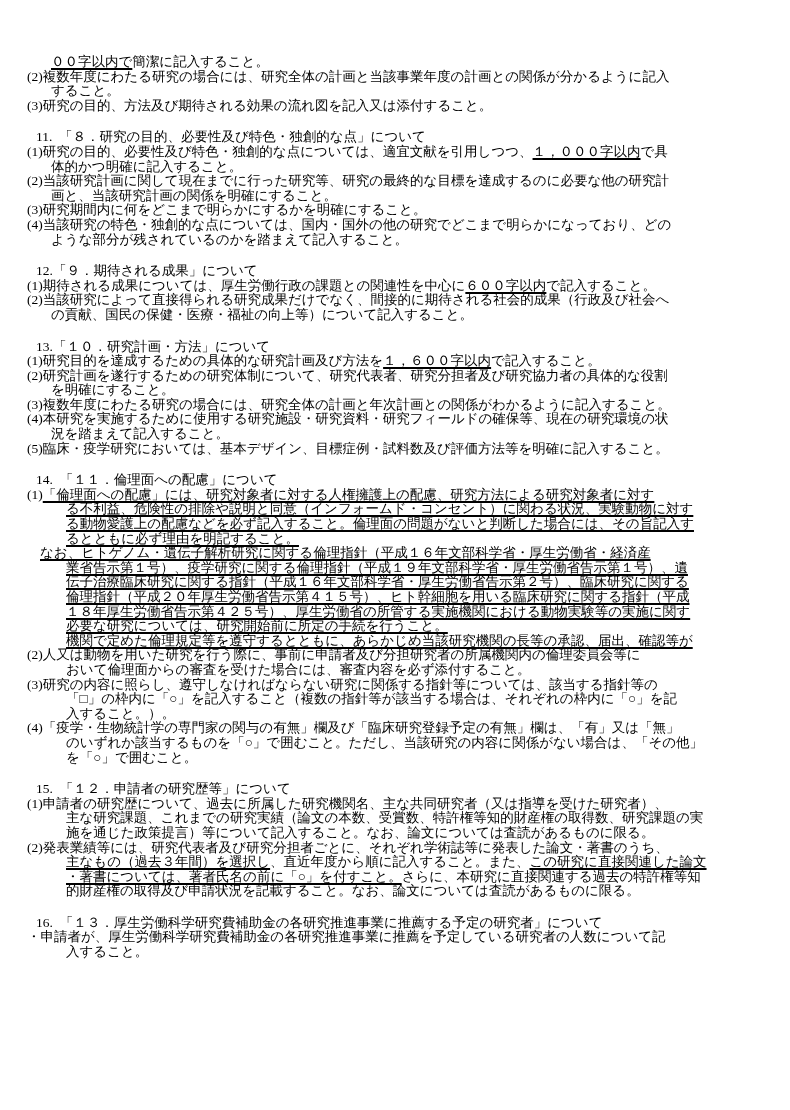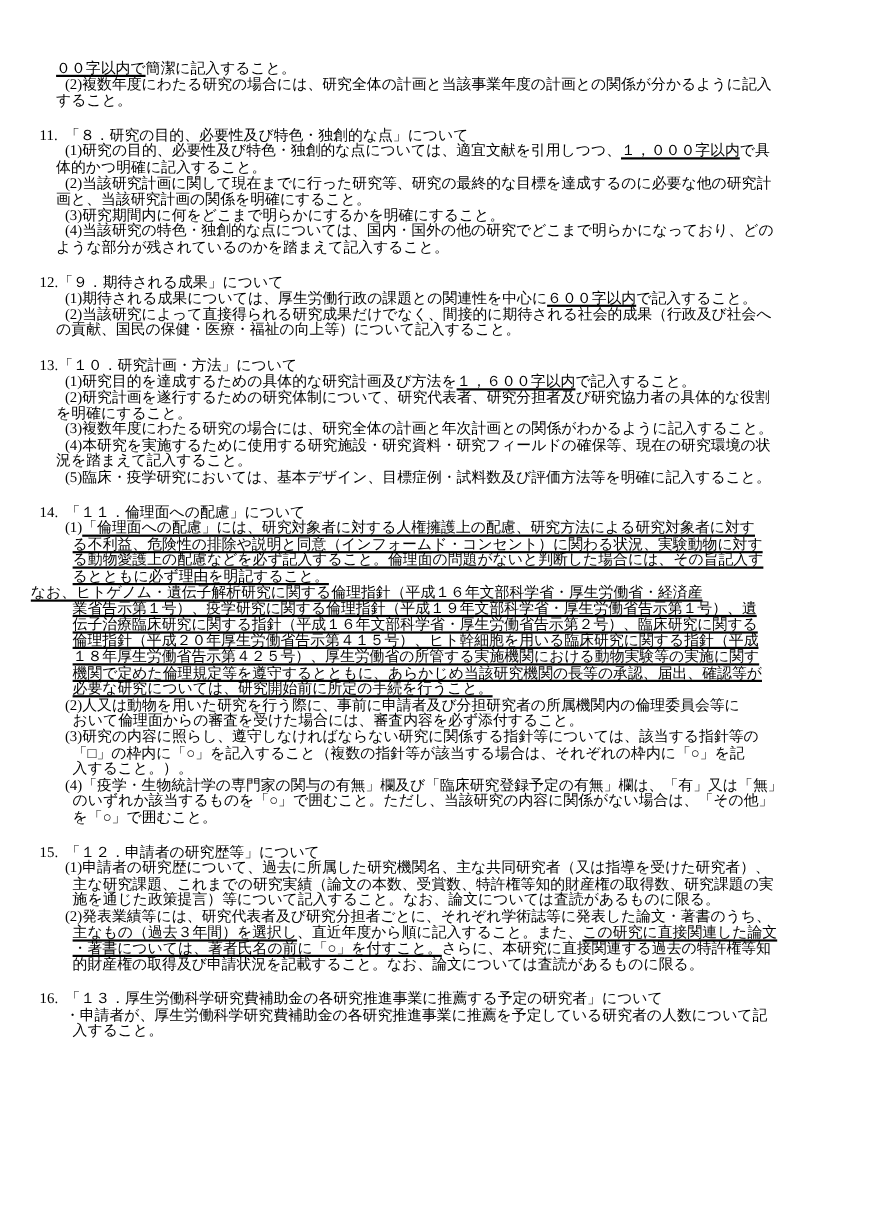--- a/index.html
+++ b/index.html
@@ -22,40 +22,41 @@
     font-size: 13.5px;
     line-height: 14.6px;
     padding-top: 55px;
     overflow: hidden;
   }
   .section { margin-top: 17px; }
   .section:first-child { margin-top: 0; }
   .line { white-space: pre; }
   
   .item     { padding-left: 36px; }  
-  .sub      { padding-left: 59px; }  
+  .sub      { padding-left: 27px; }  
   .wrap     { padding-left: 66px; }  
   .wrapdeep { padding-left: 51px; }  
-  .para     { padding-left: 28px; }  
+  .para     { padding-left: 40px; }  
   .seg { }
   .u {
     text-decoration: underline;
     text-decoration-thickness: 2px;
     text-underline-offset: 2px;
   }
 </style>
 </head>
 <body>
 
 <main class="page">
   <div>
       <section class="section">
         <div class="line wrapdeep"><span class="seg u">００字以内で</span><span class="seg">簡潔に記入すること。</span></div>
         <div class="line sub"><span class="seg">(2)複数年度にわたる研究の場合には、研究全体の計画と当該事業年度の計画との関係が分かるように記入</span></div>
         <div class="line wrapdeep"><span class="seg">すること。</span></div>
+        <div class="line sub"><span class="seg">(3)研究の目的、方法及び期待される効果の流れ図を記入又は添付すること。</span></div>
       </section>
       <section class="section">
         <div class="line item"><span class="seg">11.  「８．研究の目的、必要性及び特色・独創的な点」について</span></div>
         <div class="line sub"><span class="seg">(1)研究の目的、必要性及び特色・独創的な点については、適宜文献を引用しつつ、</span><span class="seg u">１，０００字以内</span><span class="seg">で具</span></div>
         <div class="line wrapdeep"><span class="seg">体的かつ明確に記入すること。</span></div>
         <div class="line sub"><span class="seg">(2)当該研究計画に関して現在までに行った研究等、研究の最終的な目標を達成するのに必要な他の研究計</span></div>
         <div class="line wrapdeep"><span class="seg">画と、当該研究計画の関係を明確にすること。</span></div>
         <div class="line sub"><span class="seg">(3)研究期間内に何をどこまで明らかにするかを明確にすること。</span></div>
         <div class="line sub"><span class="seg">(4)当該研究の特色・独創的な点については、国内・国外の他の研究でどこまで明らかになっており、どの</span></div>
         <div class="line wrapdeep"><span class="seg">ような部分が残されているのかを踏まえて記入すること。</span></div>
@@ -80,22 +81,22 @@
         <div class="line item"><span class="seg">14.  「１１．倫理面への配慮」について</span></div>
         <div class="line sub"><span class="seg">(1)</span><span class="seg u">「倫理面への配慮」には、研究対象者に対する人権擁護上の配慮、研究方法による研究対象者に対す</span></div>
         <div class="line wrap"><span class="seg u">る不利益、危険性の排除や説明と同意（インフォームド・コンセント）に関わる状況、実験動物に対す</span></div>
         <div class="line wrap"><span class="seg u">る動物愛護上の配慮などを必ず記入すること。倫理面の問題がないと判断した場合には、その旨記入す</span></div>
         <div class="line wrap"><span class="seg u">るとともに必ず理由を明記すること。</span></div>
         <div class="line para"><span class="seg u">なお、ヒトゲノム・遺伝子解析研究に関する倫理指針（平成１６年文部科学省・厚生労働省・経済産</span></div>
         <div class="line wrap"><span class="seg u">業省告示第１号）、疫学研究に関する倫理指針（平成１９年文部科学省・厚生労働省告示第１号）、遺</span></div>
         <div class="line wrap"><span class="seg u">伝子治療臨床研究に関する指針（平成１６年文部科学省・厚生労働省告示第２号）、臨床研究に関する</span></div>
         <div class="line wrap"><span class="seg u">倫理指針（平成２０年厚生労働省告示第４１５号）、ヒト幹細胞を用いる臨床研究に関する指針（平成</span></div>
         <div class="line wrap"><span class="seg u">１８年厚生労働省告示第４２５号）、厚生労働省の所管する実施機関における動物実験等の実施に関す</span></div>
+        <div class="line wrap"><span class="seg u">必要な研究については、研究開始前に所定の手続を行うこと。</span></div>
         <div class="line wrap"><span class="seg u">機関で定めた倫理規定等を遵守するとともに、あらかじめ当該研究機関の長等の承認、届出、確認等が</span></div>
-        <div class="line wrap"><span class="seg u">必要な研究については、研究開始前に所定の手続を行うこと。</span></div>
         <div class="line sub"><span class="seg">(2)人又は動物を用いた研究を行う際に、事前に申請者及び分担研究者の所属機関内の倫理委員会等に</span></div>
         <div class="line wrap"><span class="seg">おいて倫理面からの審査を受けた場合には、審査内容を必ず添付すること。</span></div>
         <div class="line sub"><span class="seg">(3)研究の内容に照らし、遵守しなければならない研究に関係する指針等については、該当する指針等の</span></div>
         <div class="line wrap"><span class="seg">「□」の枠内に「○」を記入すること（複数の指針等が該当する場合は、それぞれの枠内に「○」を記</span></div>
         <div class="line wrap"><span class="seg">入すること。）。</span></div>
         <div class="line sub"><span class="seg">(4)「疫学・生物統計学の専門家の関与の有無」欄及び「臨床研究登録予定の有無」欄は、「有」又は「無」</span></div>
         <div class="line wrap"><span class="seg">のいずれか該当するものを「○」で囲むこと。ただし、当該研究の内容に関係がない場合は、「その他」</span></div>
         <div class="line wrap"><span class="seg">を「○」で囲むこと。</span></div>
       </section>
       <section class="section">

